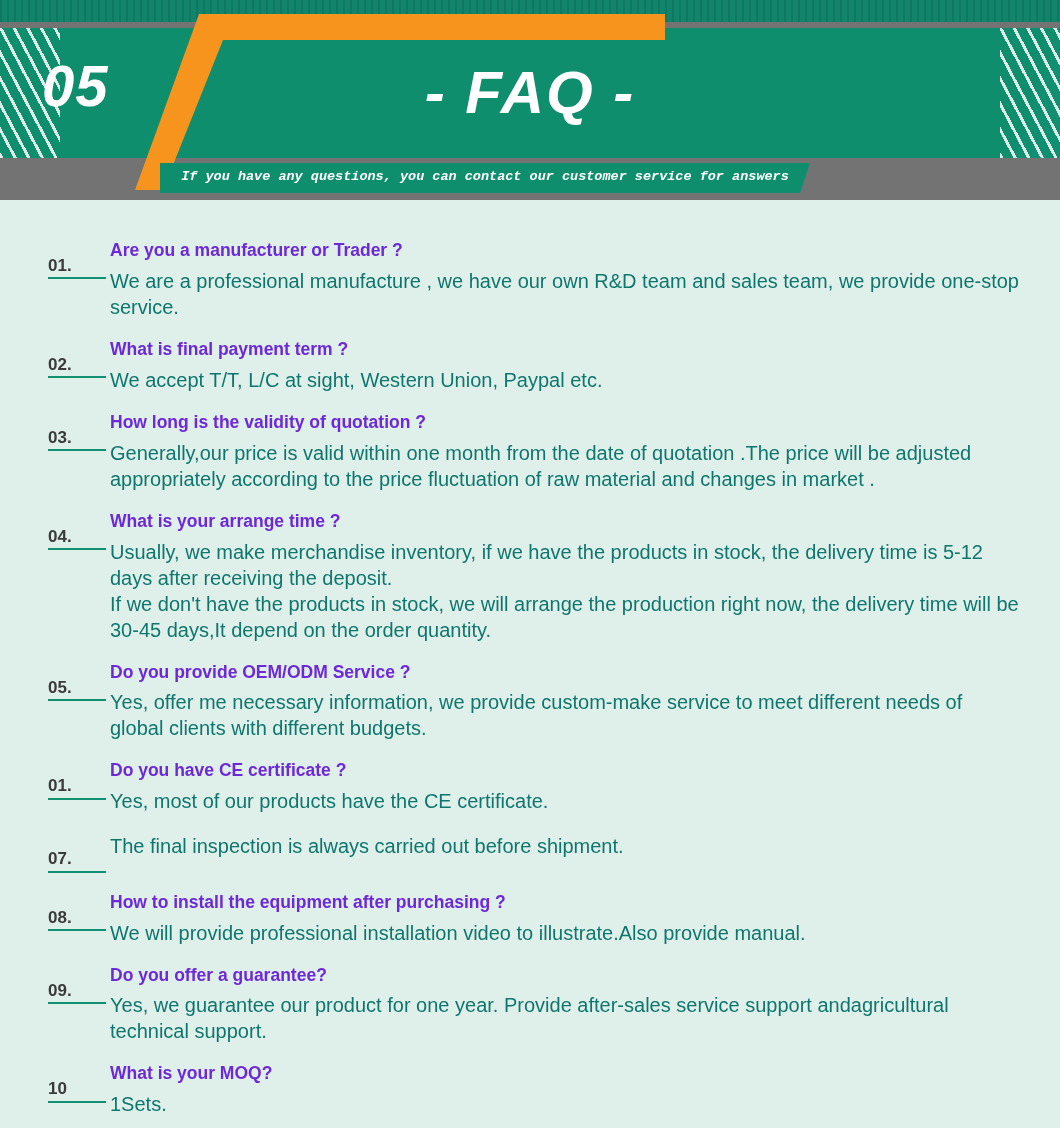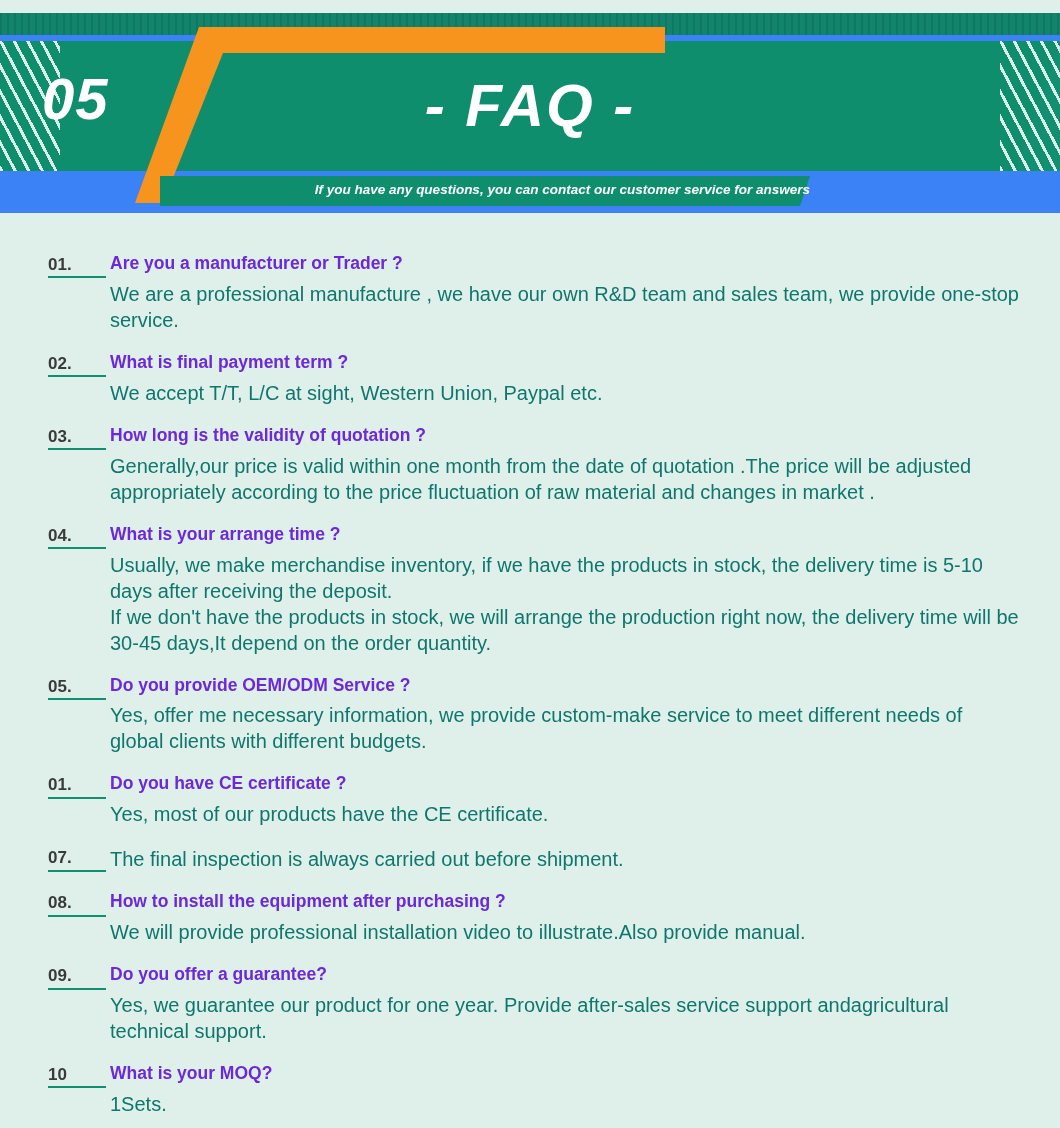--- a/index.html
+++ b/index.html
@@ -13,22 +13,21 @@
     font-family: "Liberation Sans", sans-serif;
     overflow: hidden;
   }
 
   
   .header {
     position: relative;
     width: 1060px;
     height: 200px;
     overflow: hidden;
-    background: #3b82f6;
-    margin-top: 13px;
+    background: #737373;
   }
   .header-topstrip {
     position: absolute;
     top: 0; left: 0;
     width: 1060px;
     height: 22px;
     background: #13846c;
   }
   .header-topstrip-dark {
     position: absolute;
@@ -125,46 +124,47 @@
     width: 650px;
     height: 30px;
     background: #0f8e6e;
     clip-path: polygon(0 0, 650px 0, 640px 30px, 0 30px);
   }
   .subtitle-text {
     position: absolute;
     top: 169px;
     left: 160px;
     width: 650px;
-    text-align: right;
+    text-align: center;
     font-size: 13.5px;
     font-style: italic;
     color: #ffffff;
     font-weight: bold;
+    font-family: Liberation Mono, monospace;
   }
 
   
   .faq-list {
     position: relative;
     padding: 40px 40px 0 48px;
   }
   .faq-item {
     display: flex;
     align-items: flex-start;
     margin-bottom: 19px;
   }
   .faq-num {
     flex: 0 0 auto;
     width: 58px;
     font-size: 17px;
     font-weight: bold;
     color: #3a3a3a;
     border-bottom: 2px solid #109070;
     padding-bottom: 1px;
-    margin-top: 2px;
+    margin-top: 16px;
     margin-right: 4px;
     line-height: 1.2;
   }
   .faq-body {
     flex: 1 1 auto;
   }
   .faq-q {
     font-size: 17.5px;
     font-weight: bold;
     color: #6d28d9;
@@ -219,21 +219,21 @@
     <div class="faq-body">
       <p class="faq-q">How long is the validity of quotation ?</p>
       <p class="faq-a">Generally,our price is valid within one month from the date of quotation .The price will be adjusted appropriately according to the price fluctuation of raw material and changes in market .</p>
     </div>
   </div>
 
   <div class="faq-item">
     <div class="faq-num">04.</div>
     <div class="faq-body">
       <p class="faq-q">What is your arrange time ?</p>
-      <p class="faq-a">Usually, we make merchandise inventory, if we have the products in stock, the delivery time is 5-10 days after receiving the deposit.
+      <p class="faq-a">Usually, we make merchandise inventory, if we have the products in stock, the delivery time is 5-12 days after receiving the deposit.
 If we don't have the products in stock, we will arrange the production right now, the delivery time will be 30-45 days,It depend on the order quantity.</p>
     </div>
   </div>
 
   <div class="faq-item">
     <div class="faq-num">05.</div>
     <div class="faq-body">
       <p class="faq-q">Do you provide OEM/ODM Service ?</p>
       <p class="faq-a">Yes, offer me necessary information, we provide custom-make service to meet different needs of global clients with different budgets.</p>
     </div>

